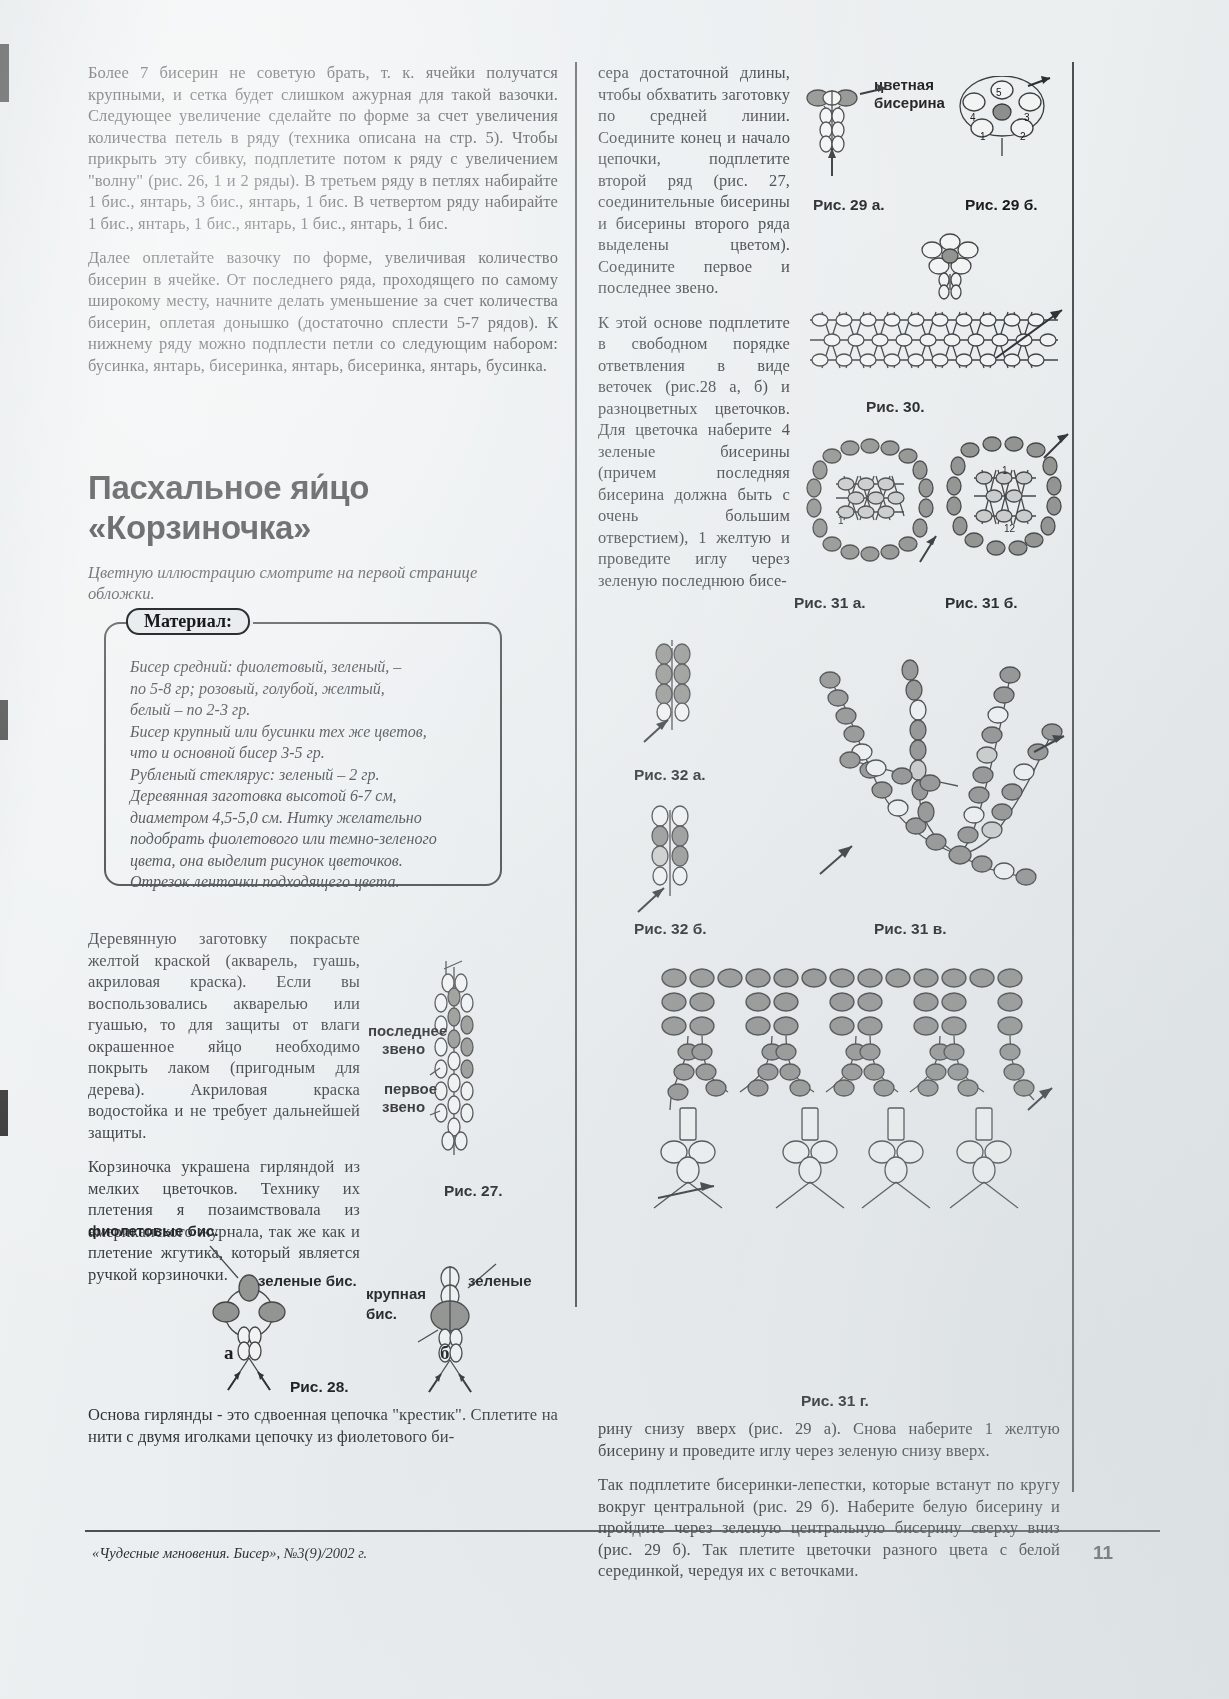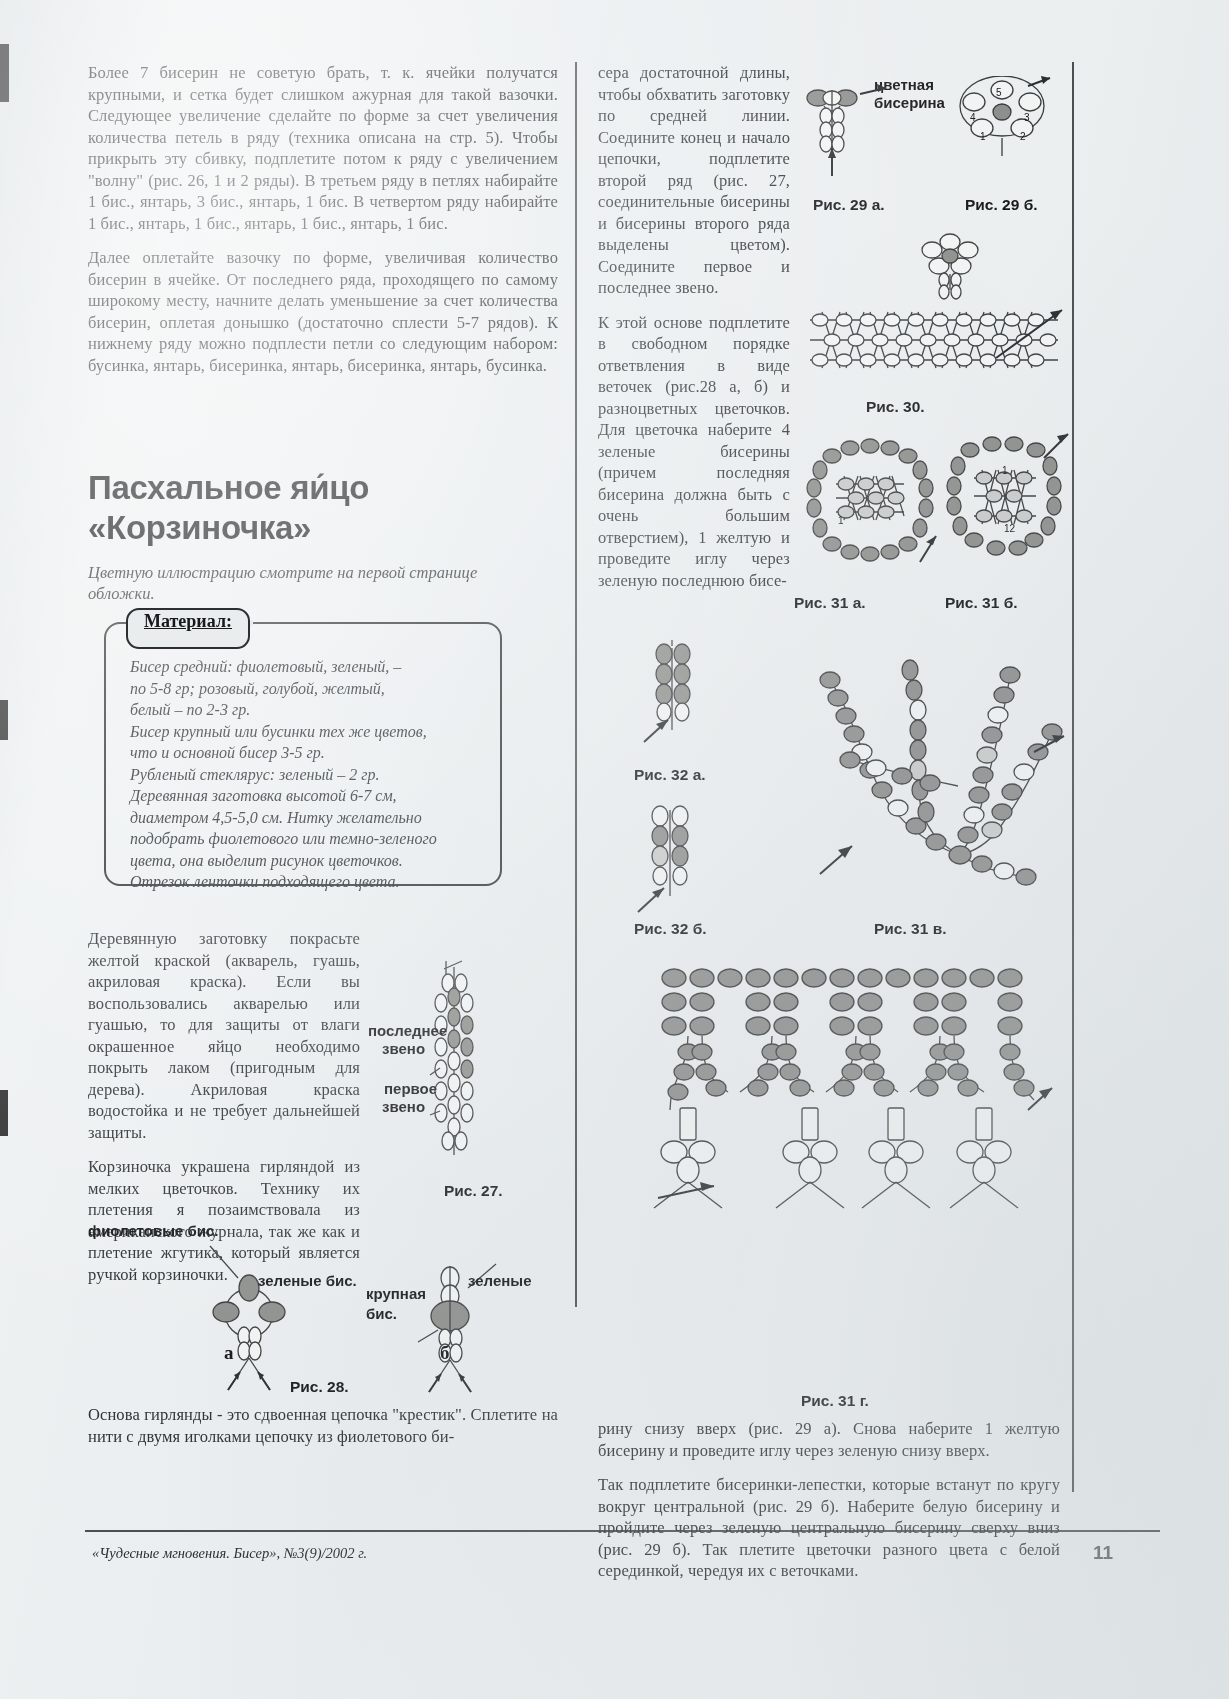--- a/index.html
+++ b/index.html
@@ -82,30 +82,29 @@
     position: absolute;
     left: 0; top: 14px;
     width: 394px; height: 260px;
     border: 2.5px solid #2b2f31;
     border-radius: 16px;
     background: transparent;
   }
   .mat-tab {
     position: absolute;
     left: 22px; top: 0px;
-    padding: 1px 16px 15px 16px;
+    padding: 1px 16px 1px 16px;
     border: 2.5px solid #2b2f31;
     border-radius: 13px;
     background: #e9edee;
     font-family: "Liberation Serif", serif;
     font-weight: bold;
     font-size: 18px;
     color: #17191b;
     z-index: 3;
-    text-decoration: underline;
   }
   .mat-cover {
     position:absolute;
     left:24px; top:12px; width:125px; height:6px;
     background:#e9edee; z-index:2;
   }
   .mat-body {
     position: absolute;
     left: 26px; top: 48px;
     width: 350px;

